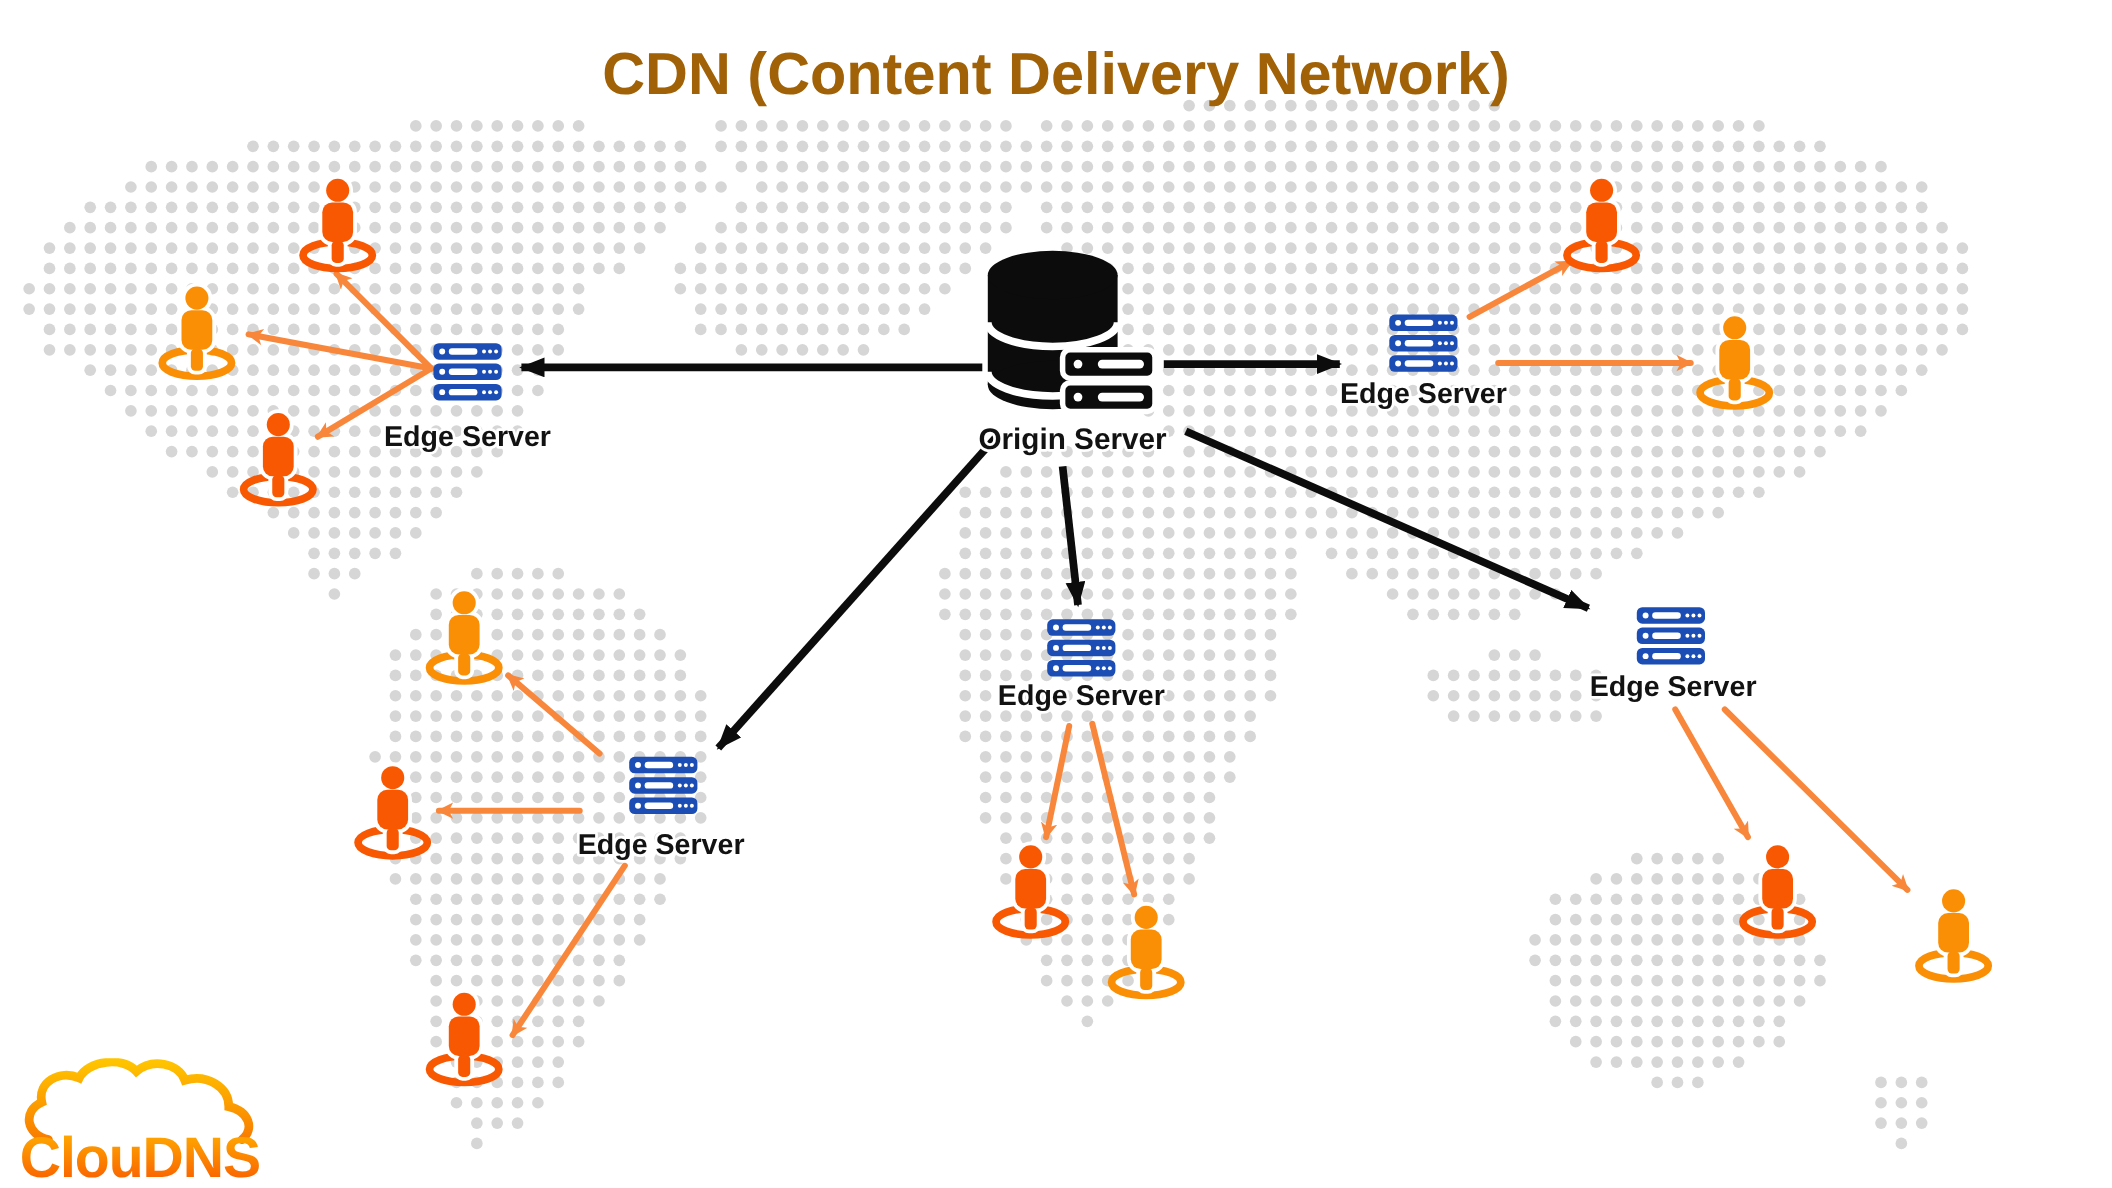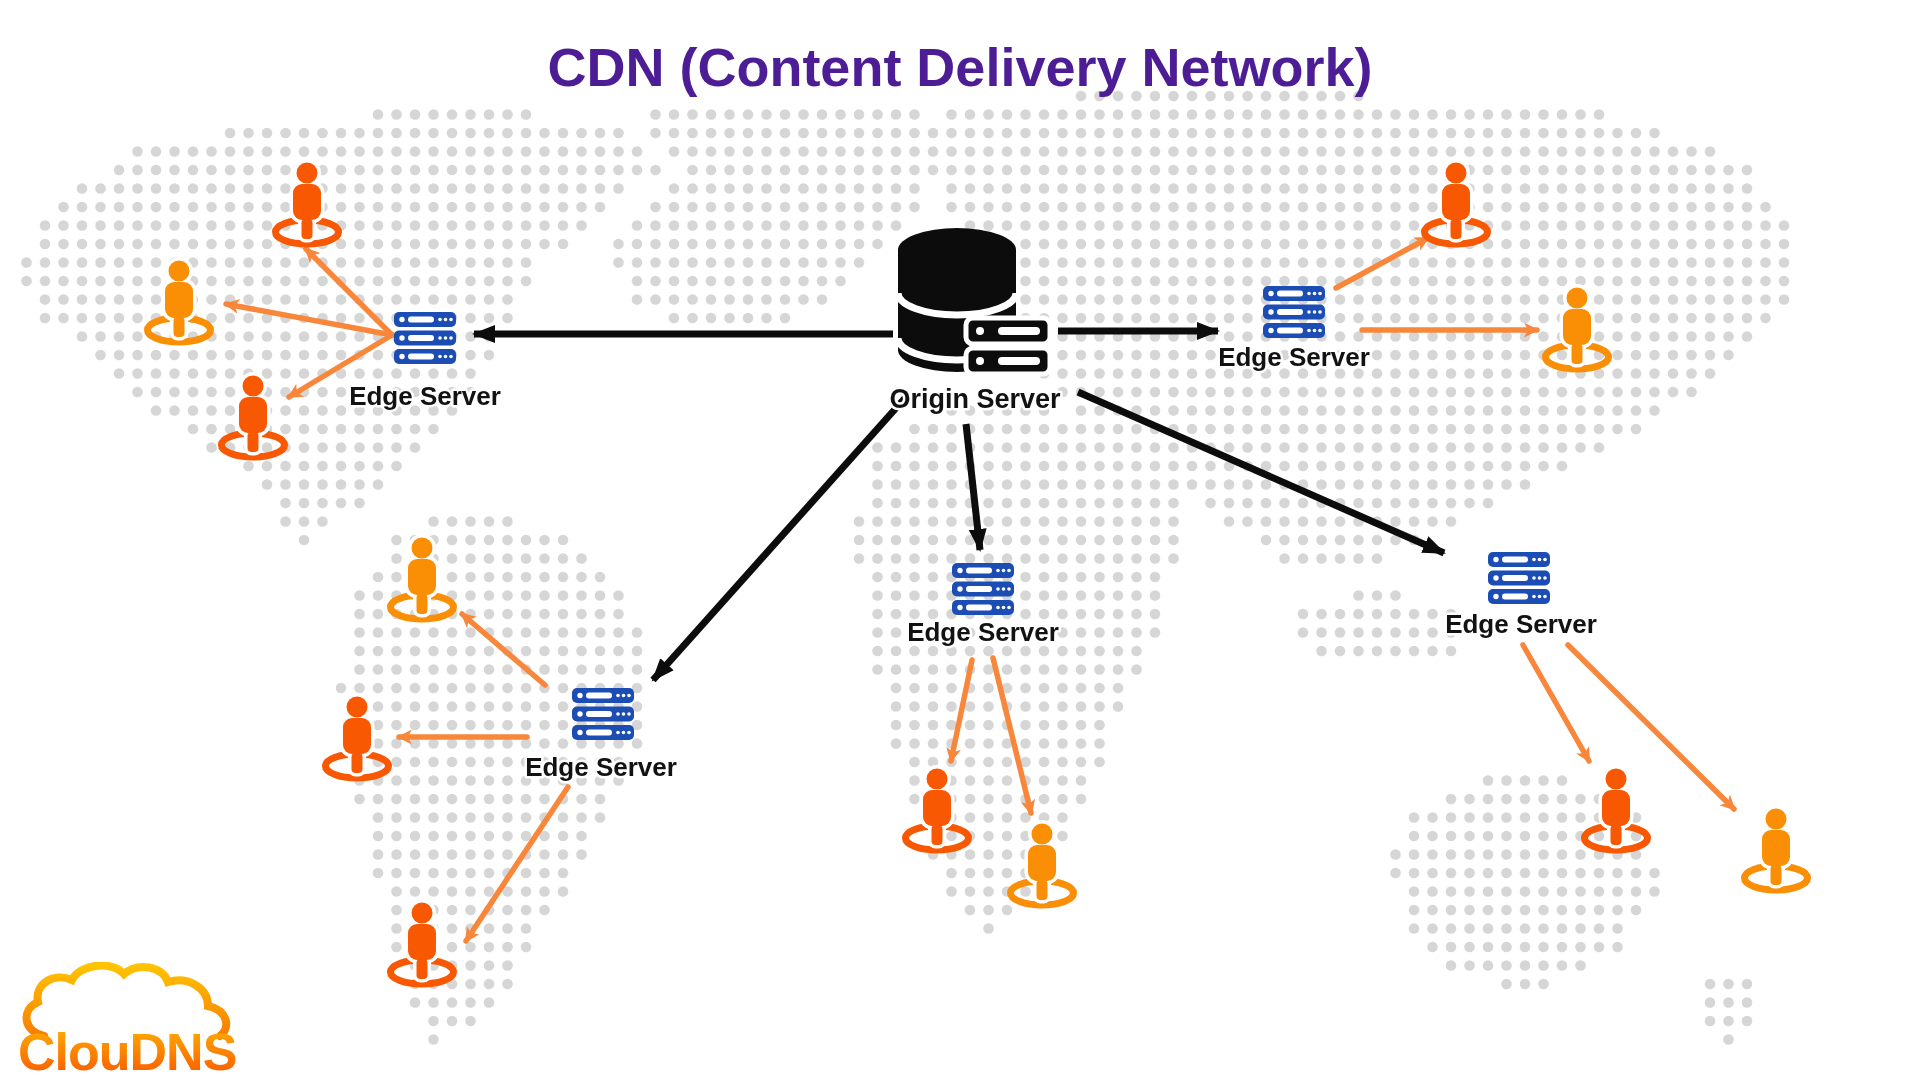--- a/index.html
+++ b/index.html
@@ -2,21 +2,21 @@
 <html><head>
 <meta charset="utf-8">
 <style>
   html,body{margin:0;padding:0;background:#fff;}
   .stage{
     position:relative;width:1920px;height:1080px;overflow:hidden;background:#fff;
     font-family:"Liberation Sans","DejaVu Sans",sans-serif;
   }
   .title{
     position:absolute;left:0;top:36px;width:100%;text-align:center;
-    font-size:54px;font-weight:700;color:#4c1d95;letter-spacing:0px;
+    font-size:54px;font-weight:700;color:#a16207;letter-spacing:0px;
   }
   svg.diagram{position:absolute;left:0;top:0;}
   text.node-label{
     font-family:"Liberation Sans","DejaVu Sans",sans-serif;
     font-weight:700;fill:#121212;text-anchor:middle;
     paint-order:stroke;stroke:#ffffff;stroke-width:5px;stroke-linejoin:round;
   }
   .logo-text{
     font-family:"Liberation Sans","DejaVu Sans",sans-serif;
     font-weight:800;font-size:52px;letter-spacing:-1px;

